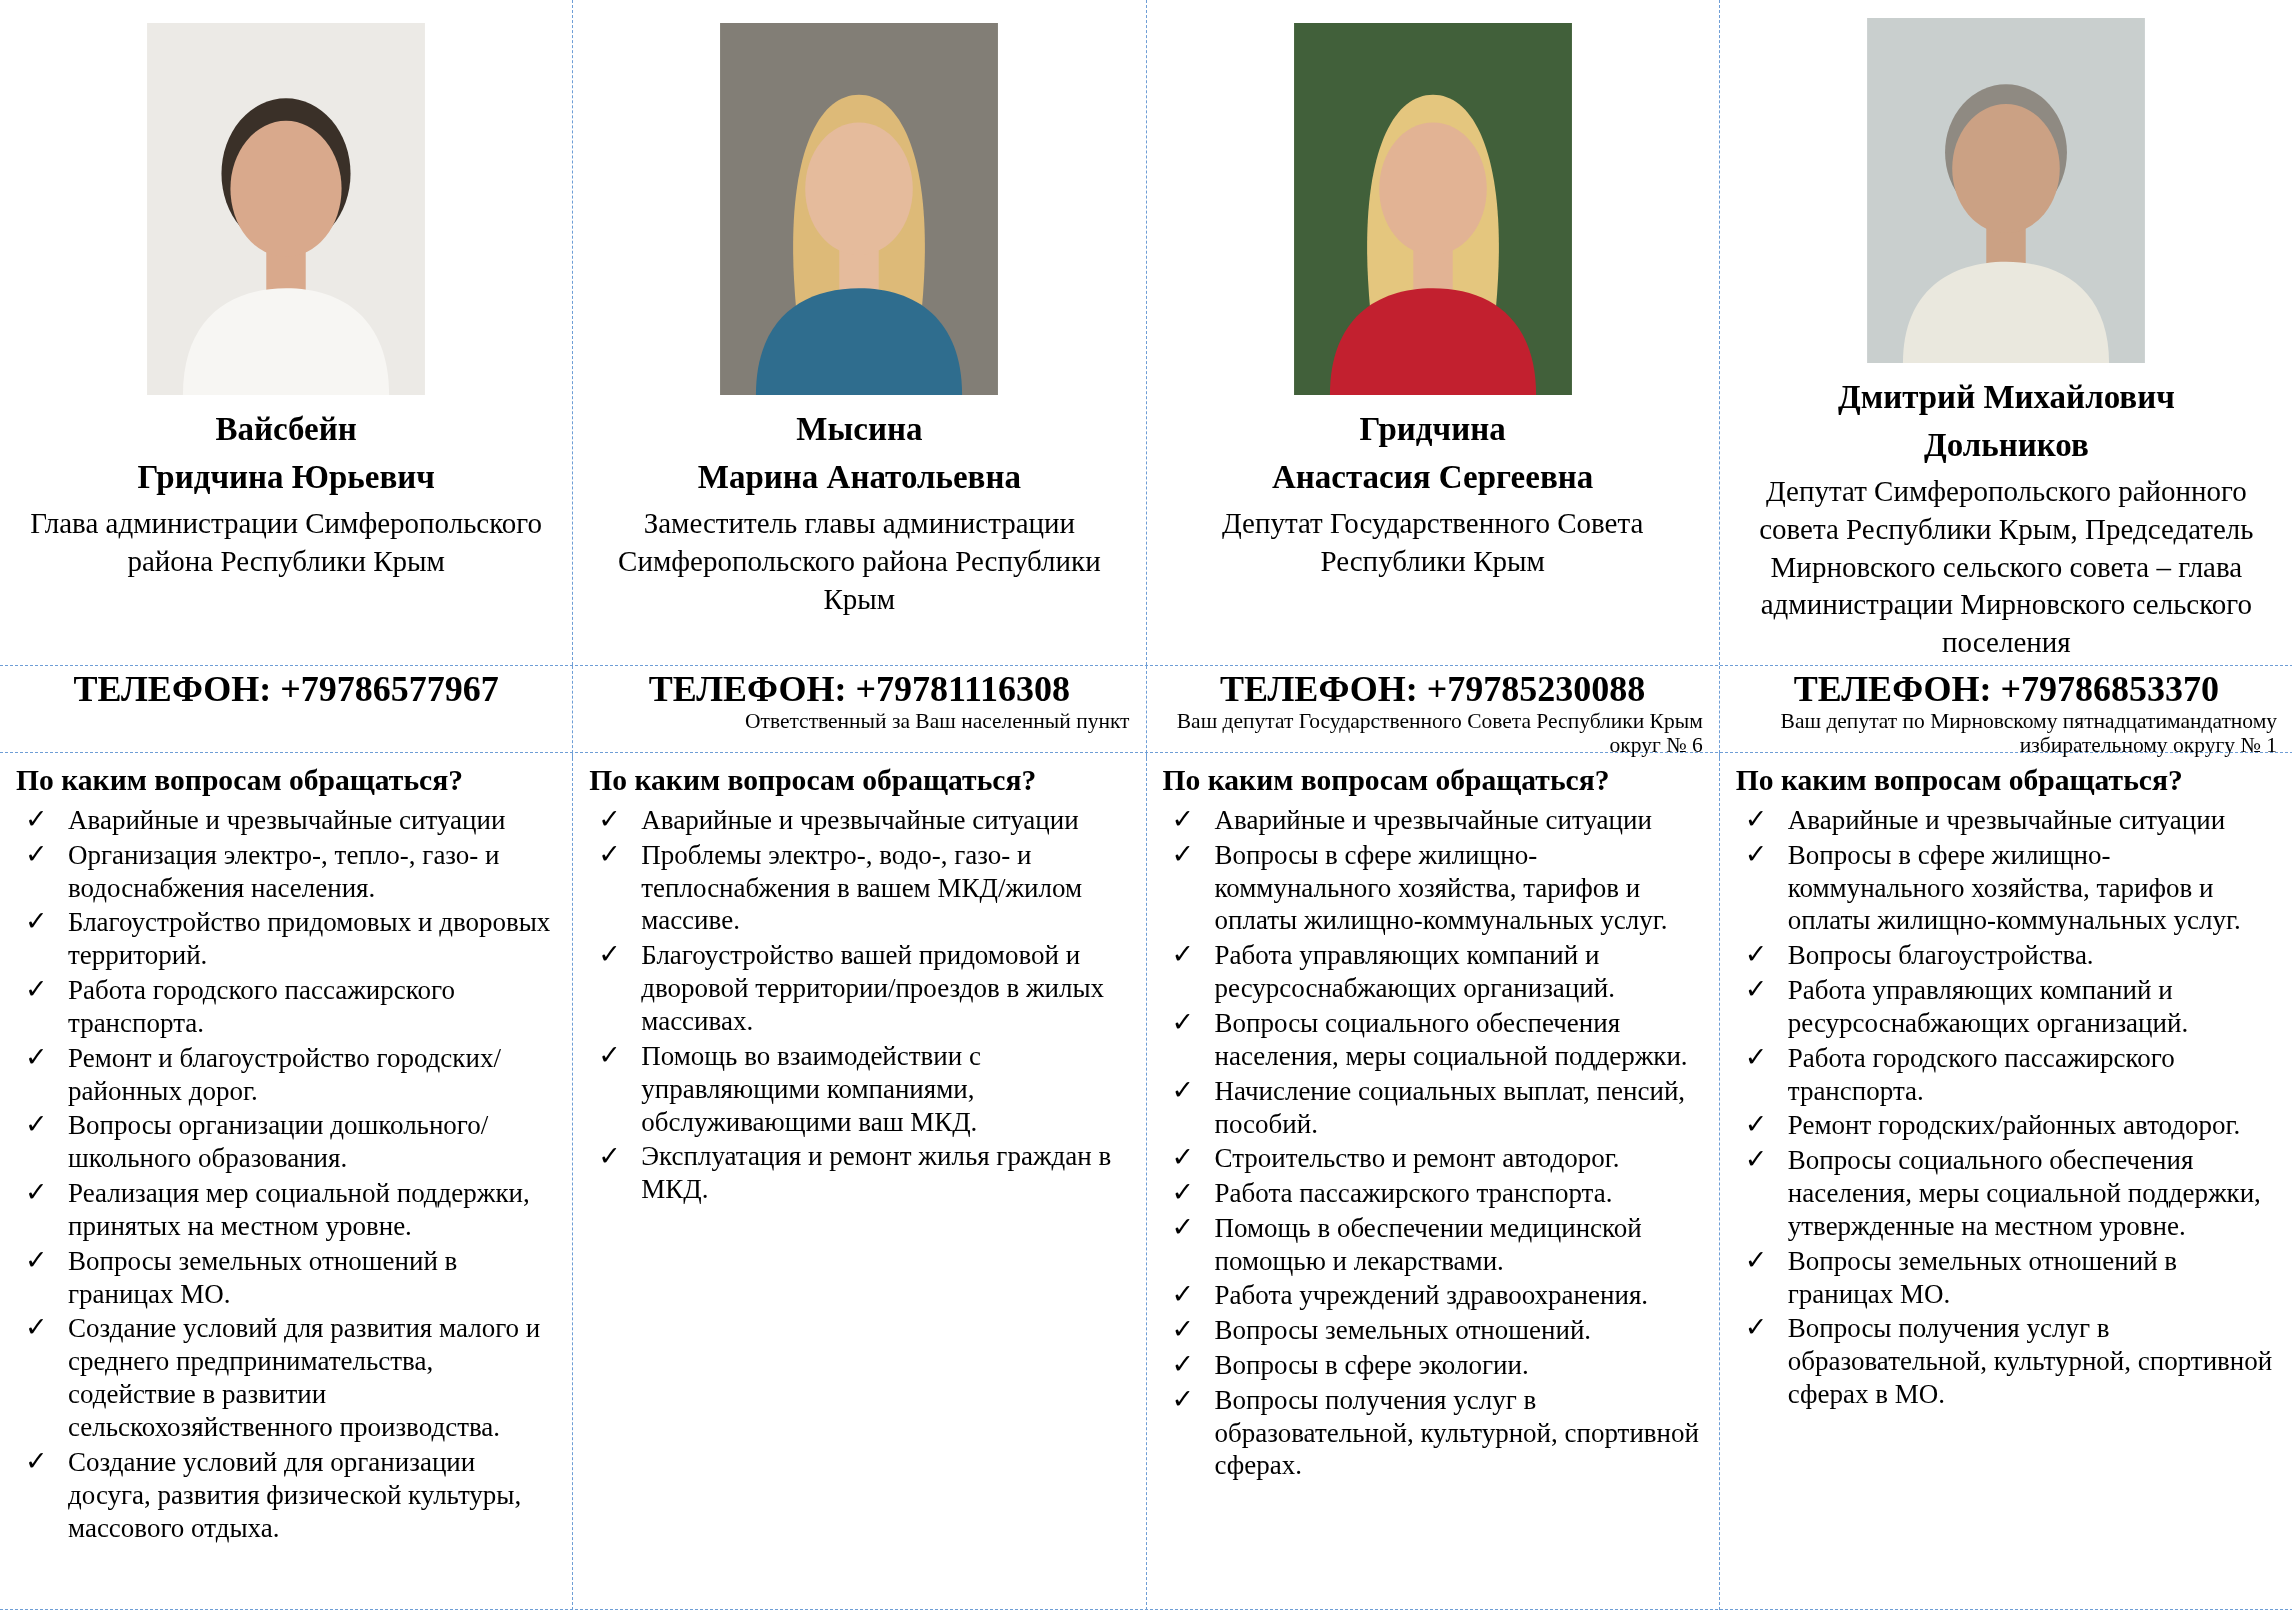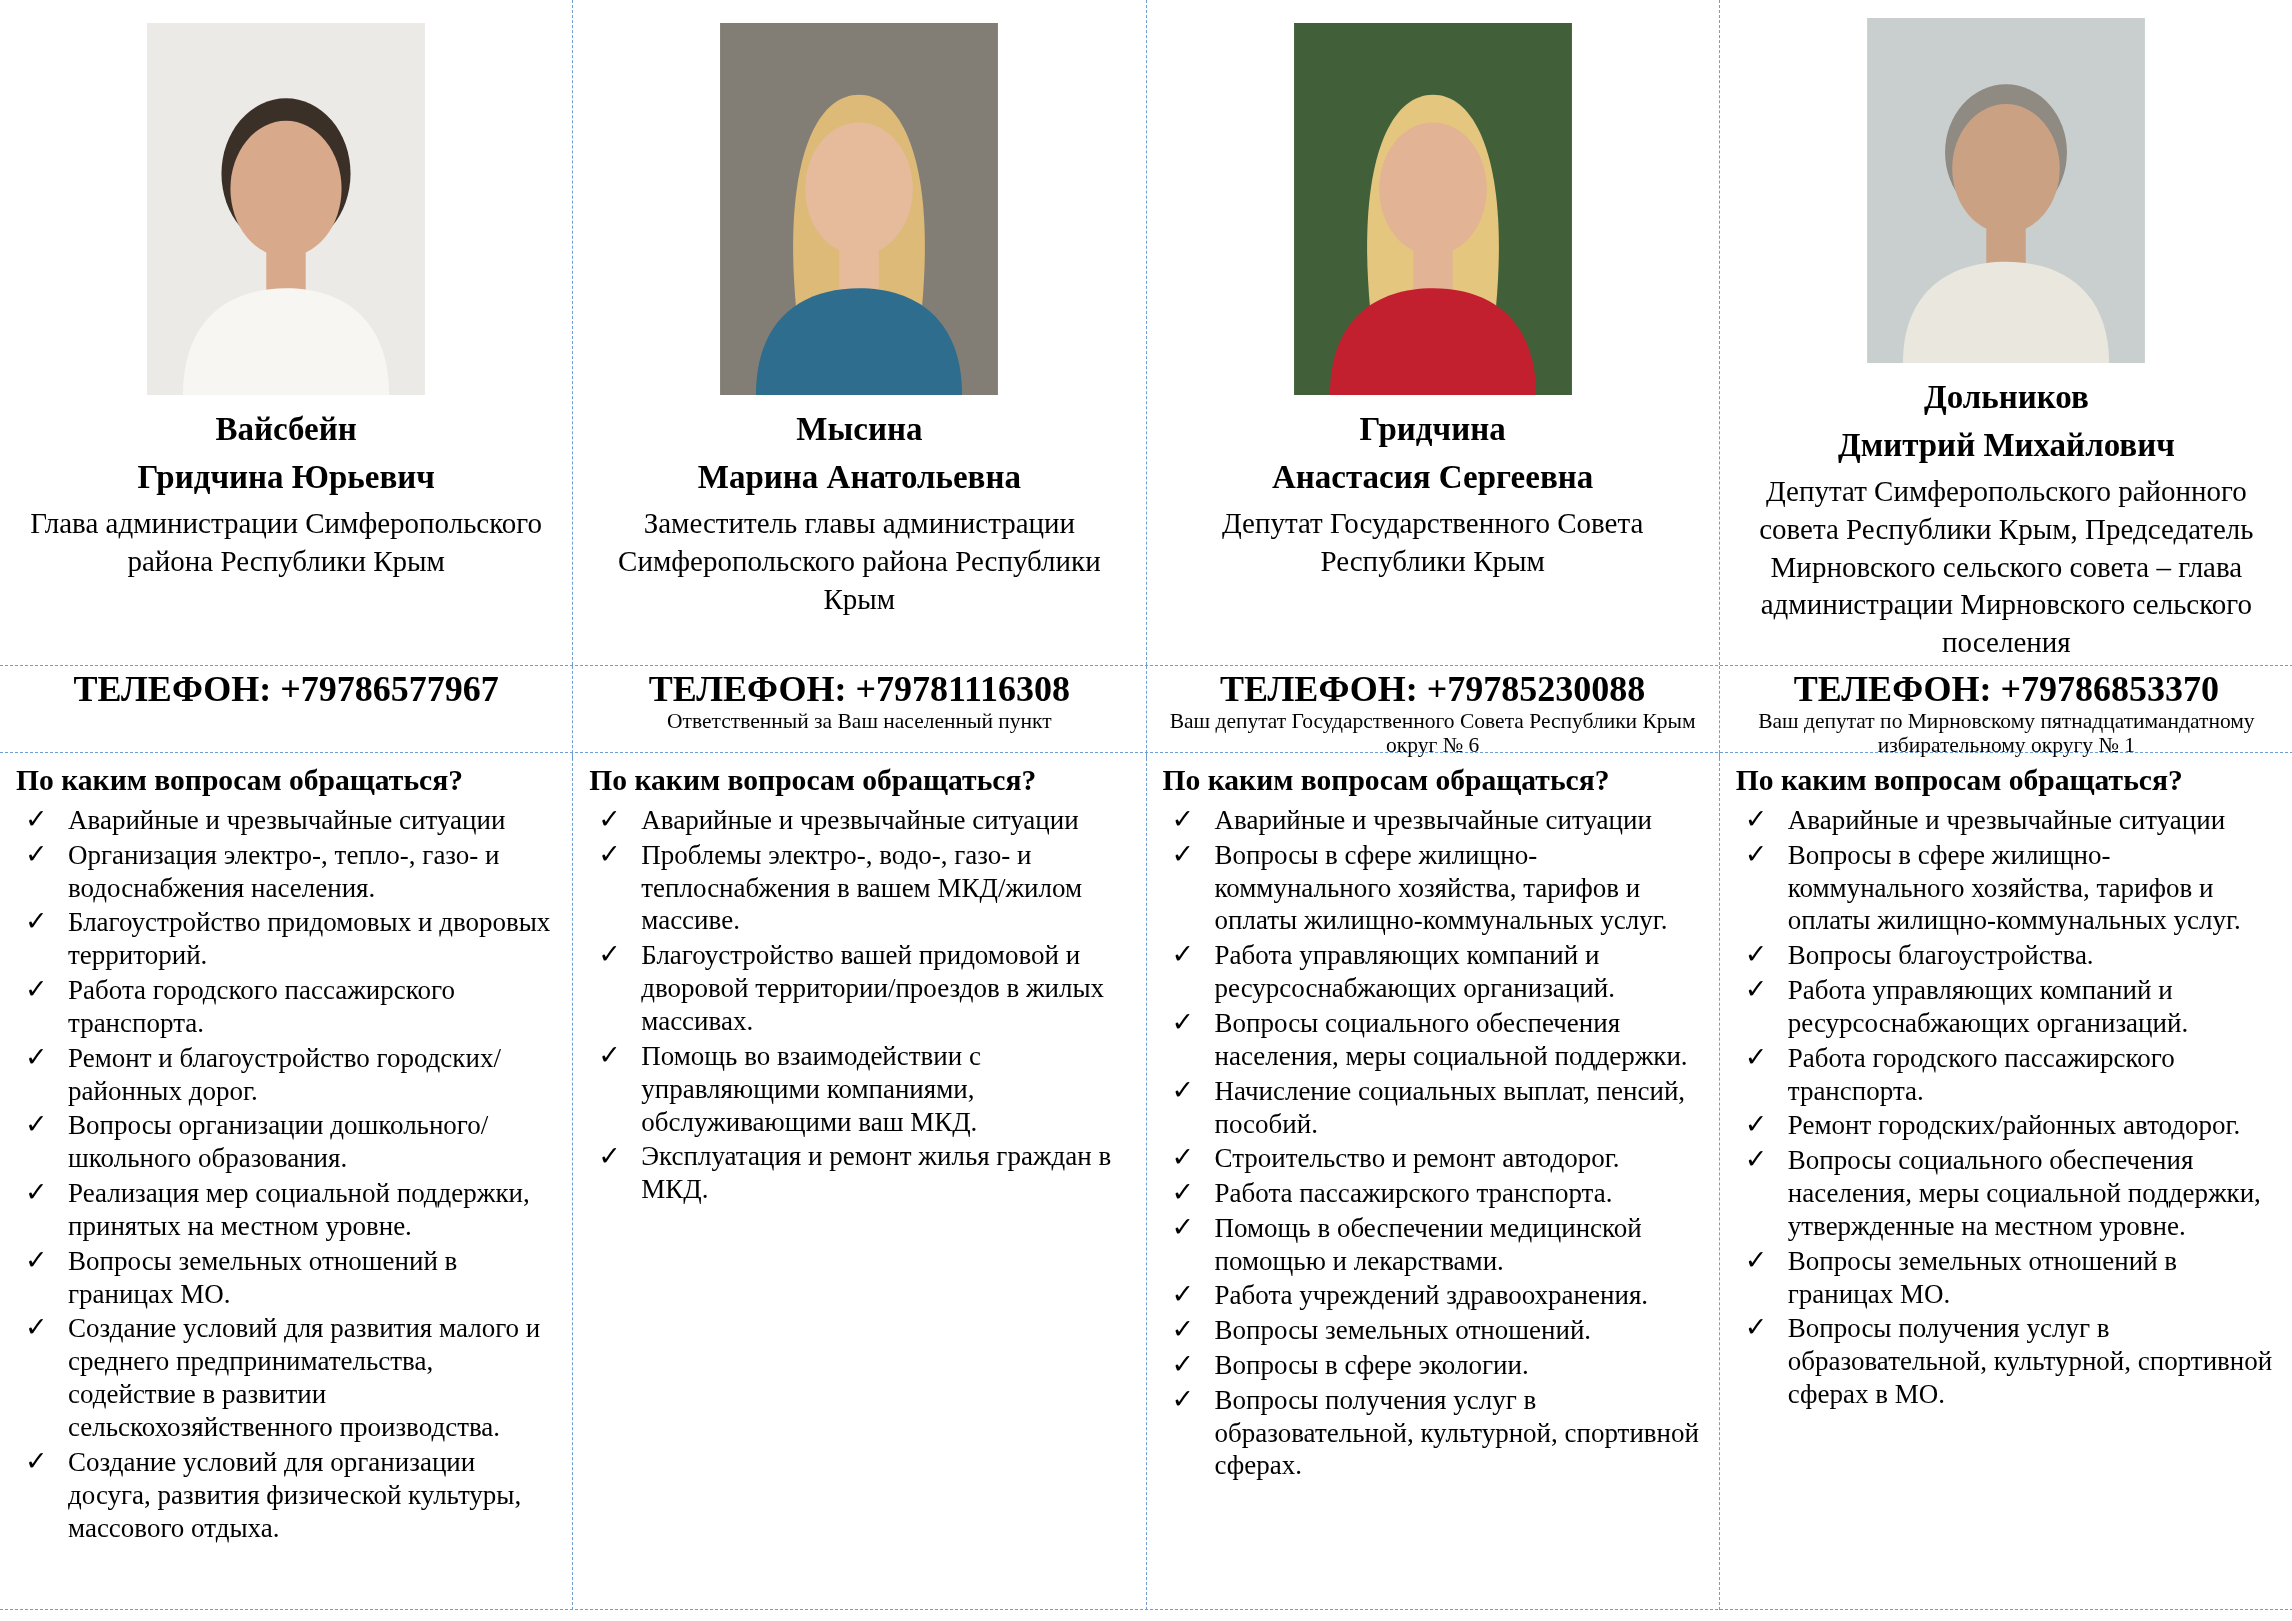--- a/index.html
+++ b/index.html
@@ -14,21 +14,21 @@
   .col:last-child{border-right:none;}
   .top{height:665px;}
   .top .col{display:flex;flex-direction:column;align-items:center;text-align:center;}
   .photo{margin-top:23px;display:block;}
   .photo.short{margin-top:18px;}
   .name{font-weight:bold;font-size:33px;line-height:1.45;margin-top:10.7px;white-space:nowrap;}
   .title{font-size:29px;line-height:1.3;margin-top:4px;}
   .phones{height:86px;border-top:1.8px dashed var(--line);border-bottom:1.8px dashed var(--line);}
   .phone{font-weight:bold;font-size:36px;line-height:1.18;margin-top:1.8px;text-align:center;white-space:nowrap;}
   .phones .col{text-align:center;}
-  .note{font-size:21.5px;line-height:1.1;text-align:center;}
+  .note{font-size:21.5px;line-height:1.1;text-align:right;}
   .lists{height:857px;}
   .heading{font-weight:bold;font-size:29.6px;margin:10.7px 0 7.2px 0;}
   ul.issues{list-style:none;margin:0;padding:0;font-size:27px;line-height:1.22;}
   li.item{position:relative;padding-left:52px;margin:0 0 1.8px 0;}
   li.item .check{position:absolute;left:9px;top:-0.9px;font-weight:bold;font-family:"DejaVu Sans",sans-serif;}
   .bottom-rule{position:absolute;left:0;right:0;bottom:12.5px;border-top:1.8px dashed var(--line);height:0;}
 </style>
 </head>
 <body>
 
@@ -81,22 +81,22 @@
 
   <div class="col">
     <svg class="photo short" width="278" height="345" viewBox="0 0 310 385">
       <rect x="0" y="0" width="310" height="385" fill="#C9CFCE"></rect>
       <ellipse cx="155" cy="150" rx="68" ry="76" fill="#8F8A82"></ellipse>
       <rect x="133" y="215" width="44" height="62" fill="#CBA184"></rect>
       <ellipse cx="155" cy="168" rx="60" ry="72" fill="#CBA184"></ellipse>
       <path d="M40 385 C40 305 92 272 155 272 C218 272 270 305 270 385 Z" fill="#EAE8DE"></path>
     </svg>
     <div class="name">
+      <div>Дмитрий Михайлович</div>
       <div>Дольников</div>
-      <div>Дмитрий Михайлович</div>
     </div>
     <div class="title">Депутат Симферопольского районного совета Республики Крым, Председатель Мирновского сельского совета – глава администрации Мирновского сельского поселения</div>
   </div>
 
 </div>
 
 <div class="section phones">
   <div class="col">
     <div class="phone">ТЕЛЕФОН: +79786577967</div>
     <div class="note"></div>

